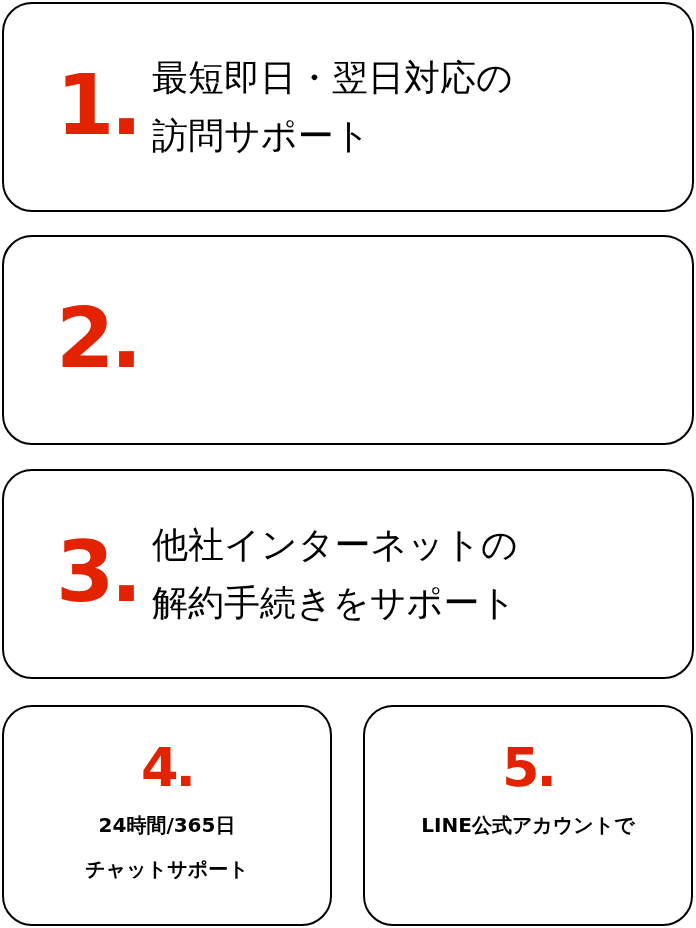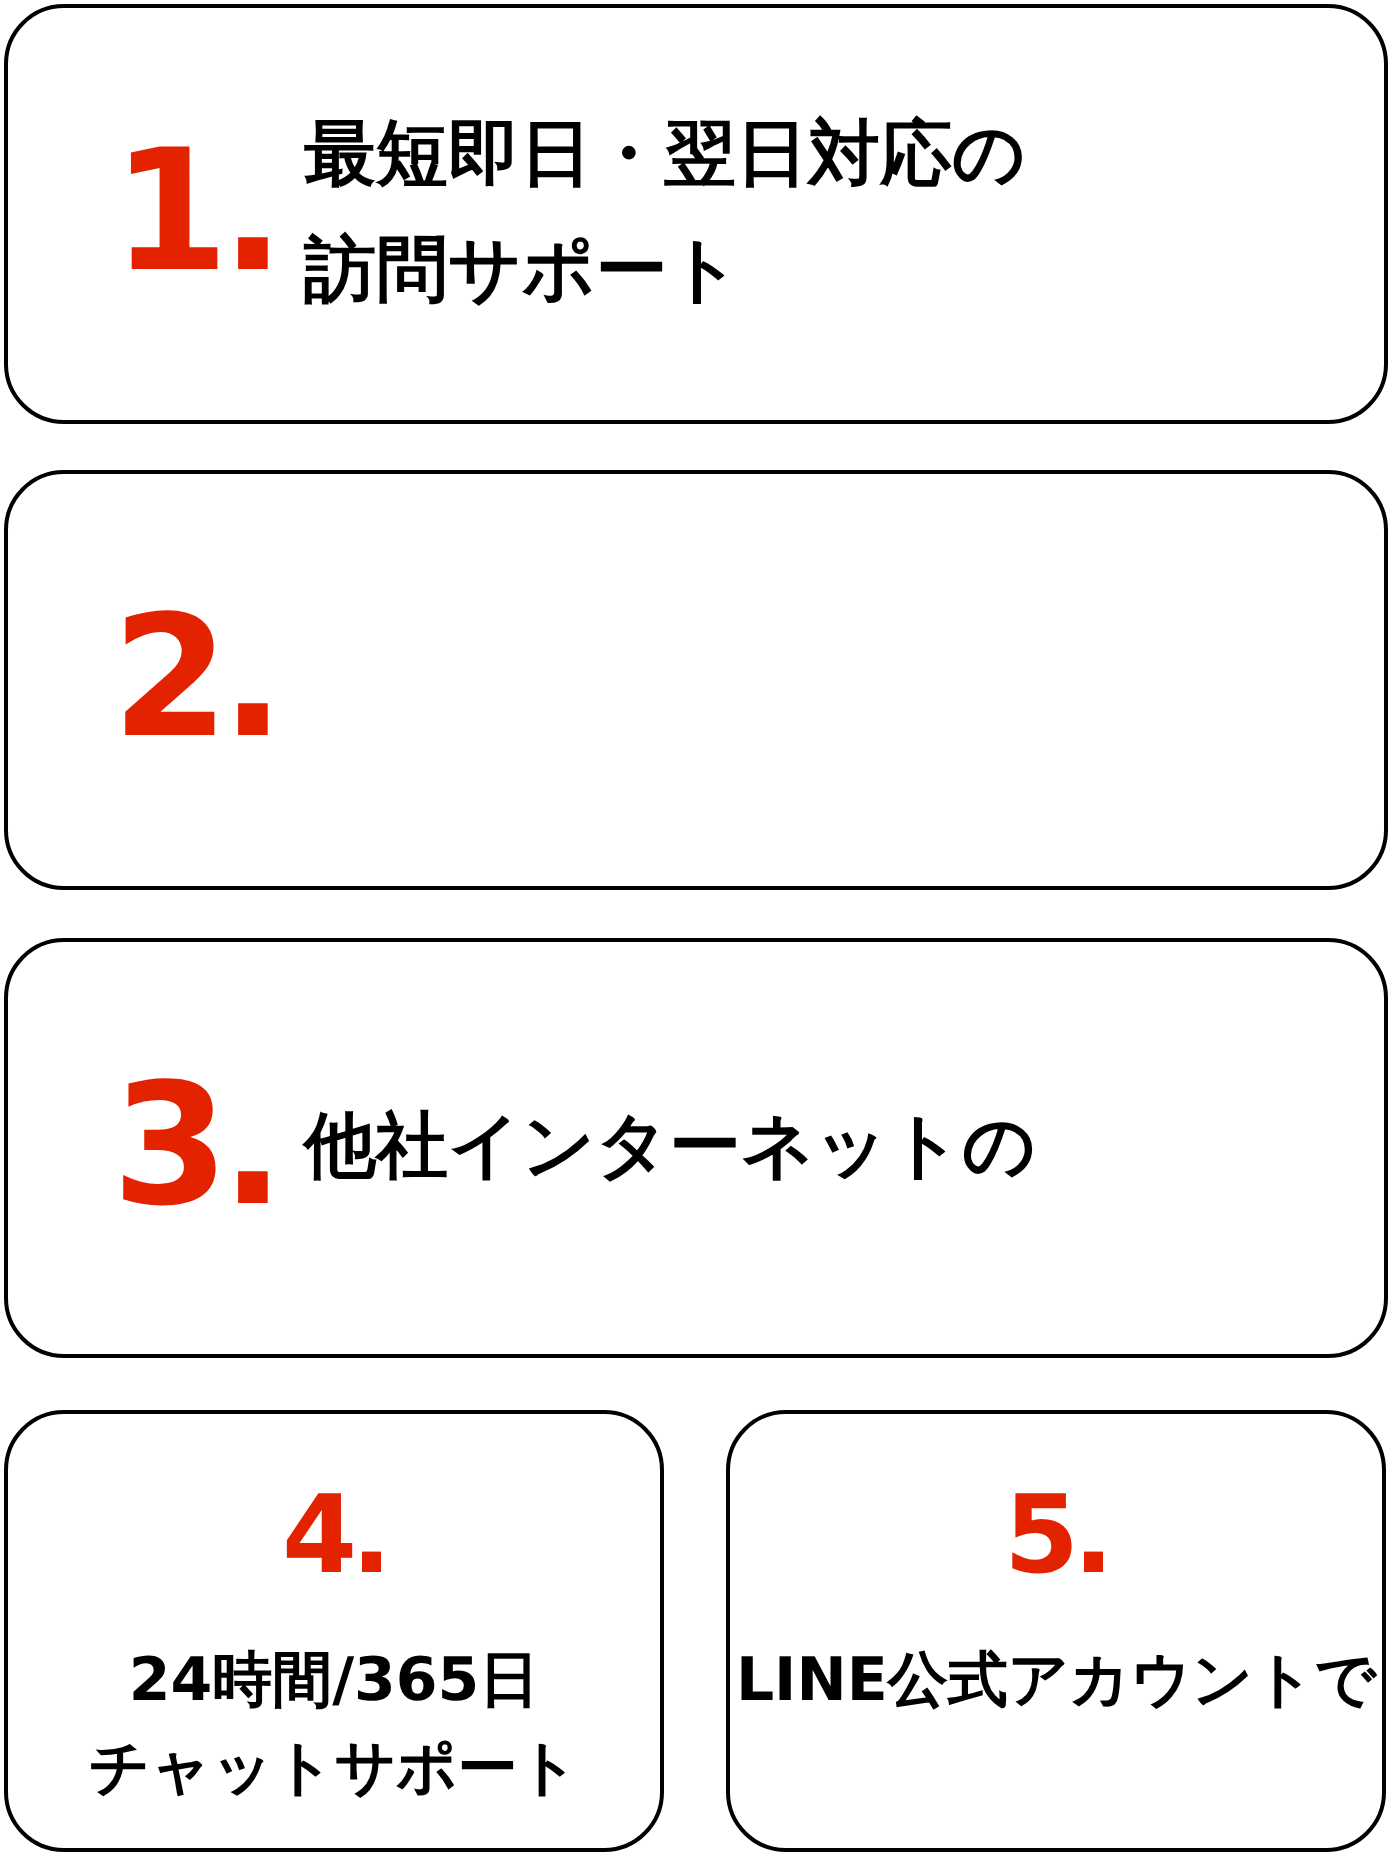--- a/index.html
+++ b/index.html
@@ -39,44 +39,44 @@
       font-size: 84px;
       letter-spacing: -4px;
       color: #E32200;
       line-height: 1;
     }
     .wide .text {
       position: absolute;
       left: 148px;
       top: 50%;
       transform: translateY(-50%);
-      font-weight: bold;
+      font-weight: normal;
       font-size: 36px;
       line-height: 58px;
       letter-spacing: 0px;
       white-space: nowrap;
     }
     .half {
       top: 705px;
       height: 221px;
       width: 330px;
       text-align: center;
     }
     .half .num {
       margin-top: 34px;
       font-weight: bold;
       font-size: 54px;
       letter-spacing: -3px;
       color: #E32200;
       line-height: 1;
     }
     .half .text {
-      margin-top: 24px;
+      margin-top: 8px;
       font-weight: bold;
-      font-size: 30px;
+      font-size: 20px;
       line-height: 44px;
       white-space: nowrap;
     }
     #card1 { top: 2px; }
     #card2 { top: 235px; }
     #card3 { top: 469px; }
     #card4 { left: 2px; }
     #card5 { left: 363px; }
   </style>
 </head>
@@ -93,20 +93,21 @@
 <div class="card wide" id="card2">
   <div class="num">2.</div>
   <div class="text">
   </div>
 </div>
 
 <div class="card wide" id="card3">
   <div class="num">3.</div>
   <div class="text">
     <div>他社インターネットの</div>
+    <div>解約手続きをサポート</div>
   </div>
 </div>
 
 <div class="card half" id="card4">
   <div class="num">4.</div>
   <div class="text">
     <div>24時間/365日</div>
     <div>チャットサポート</div>
   </div>
 </div>

